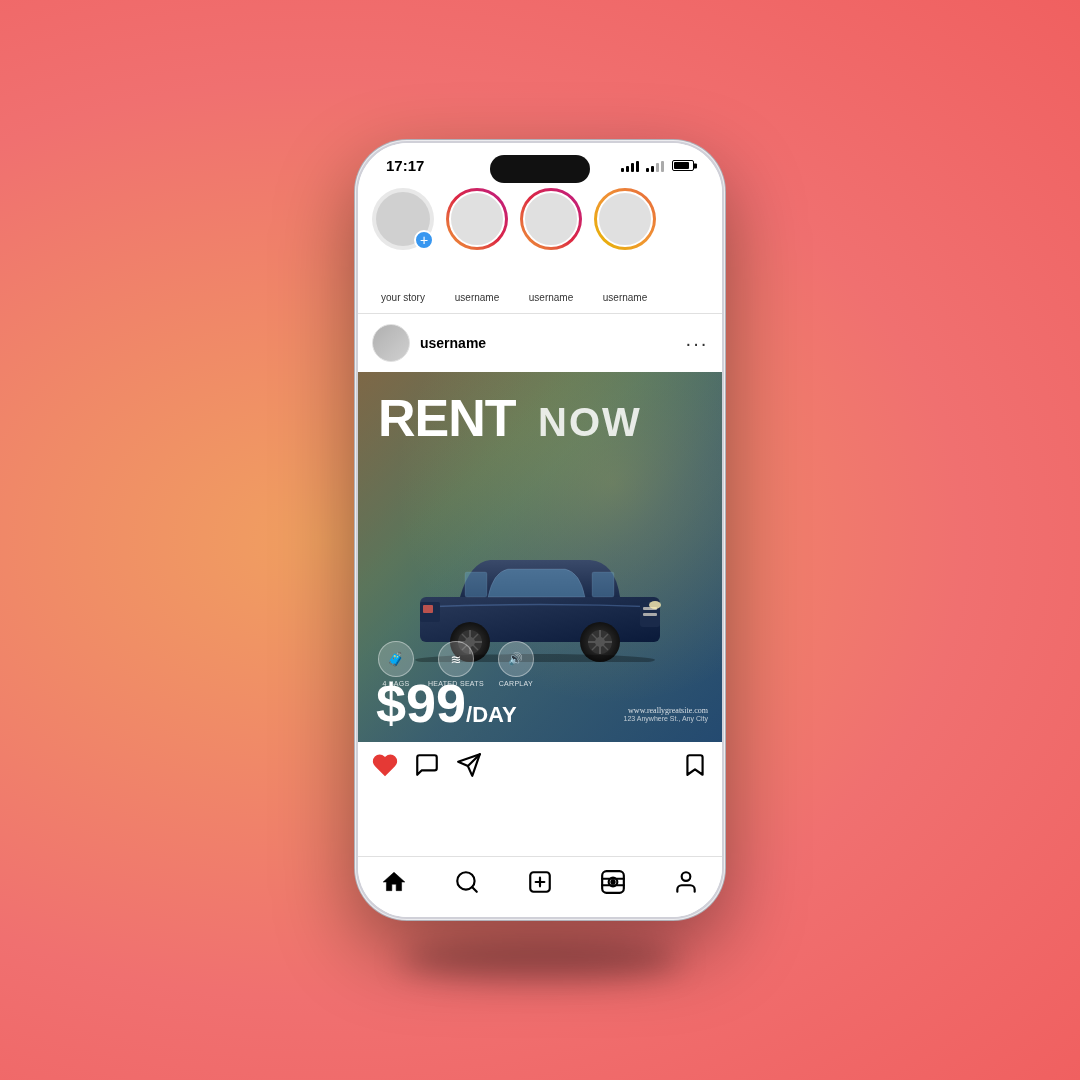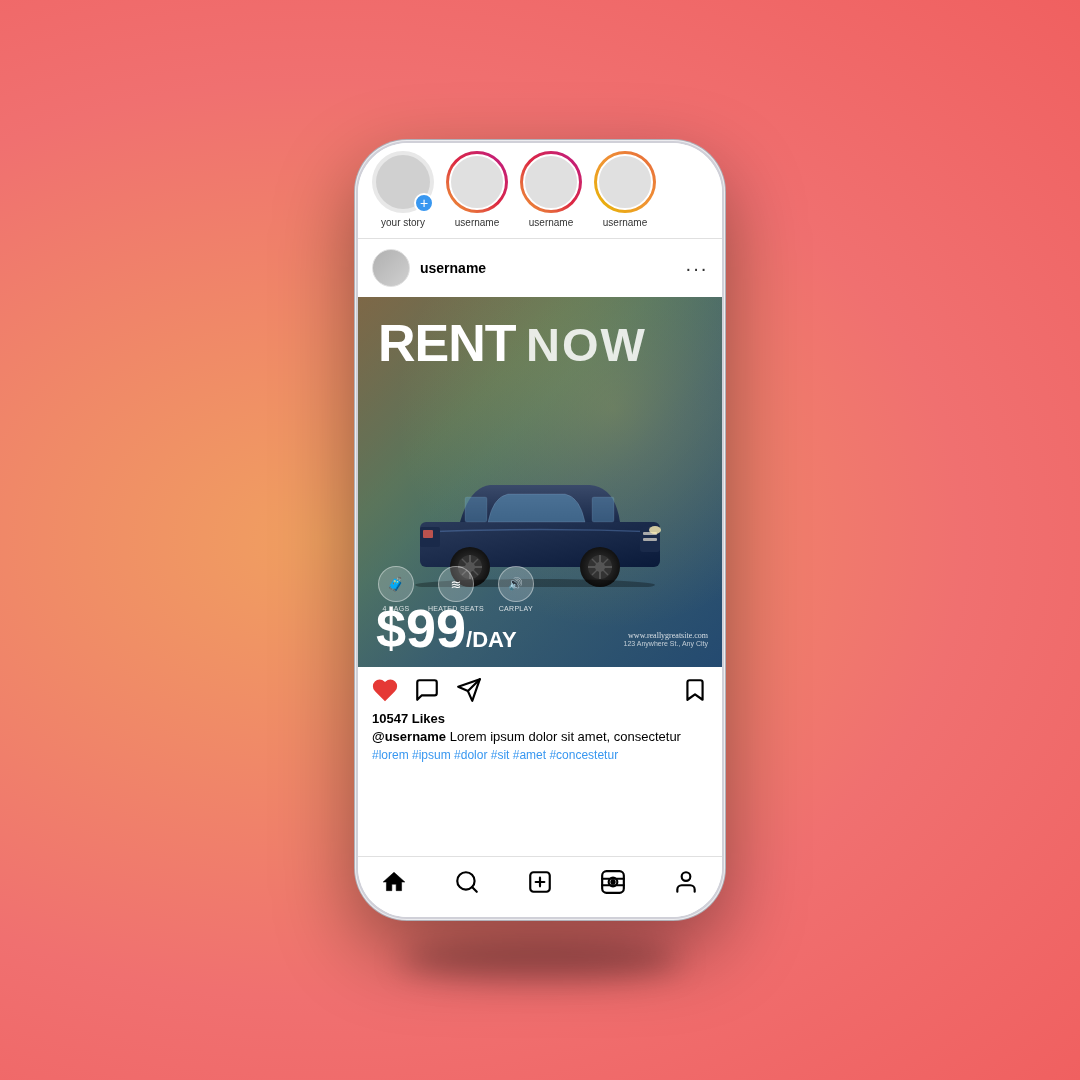--- a/index.html
+++ b/index.html
@@ -249,20 +249,21 @@
     }
 
     .story-label {
       font-size: 10px;
       color: #333;
       text-align: center;
       max-width: 66px;
       overflow: hidden;
       text-overflow: ellipsis;
       white-space: nowrap;
+      margin-top: 38px;
     }
 
     
     .post-header {
       display: flex;
       align-items: center;
       padding: 10px 14px;
       background: #fff;
       flex-shrink: 0;
     }
@@ -337,27 +338,27 @@
       font-size: 52px;
       font-weight: 900;
       color: #fff;
       text-transform: uppercase;
       letter-spacing: -1px;
       line-height: 1;
       display: inline;
     }
 
     .now-text {
-      font-size: 47px;
+      font-size: 40px;
       font-weight: 700;
       color: rgba(255,255,255,0.85);
       text-transform: uppercase;
       letter-spacing: 2px;
       display: inline;
-      margin-left: 6px;
+      margin-left: 18px;
     }
 
     .features-row {
       position: absolute;
       bottom: 55px;
       left: 20px;
       display: flex;
       gap: 14px;
     }
 
@@ -507,20 +508,41 @@
     svg { display: block; }
   </style>
 </head>
 <body>
 
 <div class="phone-wrapper">
   <div class="phone-shadow"></div>
   <div class="phone-frame">
     <div class="phone-inner">
 
+      <div class="status-bar" style="position:relative;">
+        <span class="status-time">17:17</span>
+        <div class="status-notch"></div>
+        <div class="status-icons">
+          <div class="signal-bars">
+            <div class="signal-bar" style="height:4px"></div>
+            <div class="signal-bar" style="height:6px"></div>
+            <div class="signal-bar" style="height:9px"></div>
+            <div class="signal-bar" style="height:11px"></div>
+          </div>
+          <div class="signal-bars" style="margin-left:3px">
+            <div class="signal-bar" style="height:4px"></div>
+            <div class="signal-bar" style="height:6px"></div>
+            <div class="signal-bar" style="height:9px; background:#aaa;"></div>
+            <div class="signal-bar" style="height:11px; background:#aaa;"></div>
+          </div>
+          <div class="battery-icon">
+            <div class="battery-fill"></div>
+          </div>
+        </div>
+      </div>
 
 
       <div class="stories-row">
 
         <div class="story-item">
           <div class="story-avatar-wrap own">
             <div class="story-avatar-inner" style="background: #d0d0d0; border:none; width:54px; height:54px;"></div>
             <div class="add-btn">+</div>
           </div>
           <span class="story-label">your story</span>
@@ -674,29 +696,20 @@
             </svg>
           </div>
         </div>
         <div class="action-icon">
           <svg width="26" height="26" viewBox="0 0 24 24" fill="none" stroke="#000" stroke-width="2" stroke-linecap="round" stroke-linejoin="round">
             <path d="M19 21l-7-5-7 5V5a2 2 0 0 1 2-2h10a2 2 0 0 1 2 2z"></path>
           </svg>
         </div>
       </div>
 
-      <div class="post-info">
-        <div class="likes-count">10547 Likes</div>
-        <div class="caption-line">
-          <span class="caption-username">@username</span>
-          <span class="caption-text"> </span>
-          <span>Lorem ipsum dolor sit amet, consectetur</span>
-        </div>
-        <div class="hashtags-line">#lorem  #ipsum  #dolor  #sit  #amet  #concestetur</div>
-      </div>
 
       <div class="bottom-nav">
         <div class="nav-item">
           <svg width="26" height="26" viewBox="0 0 24 24" fill="#000" stroke="#000" stroke-width="0.5">
             <path d="M10 20v-6h4v6h5v-8h3L12 3 2 12h3v8z"></path>
           </svg>
         </div>
         <div class="nav-item">
           <svg width="26" height="26" viewBox="0 0 24 24" fill="none" stroke="#000" stroke-width="2" stroke-linecap="round">
             <circle cx="11" cy="11" r="8"></circle>

